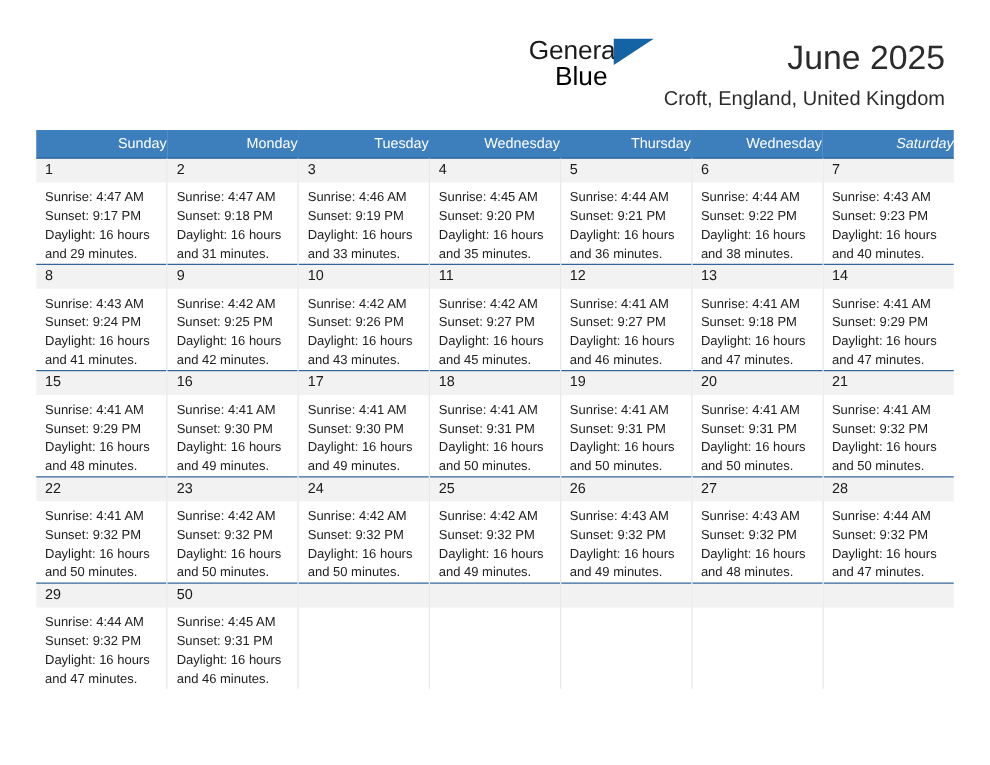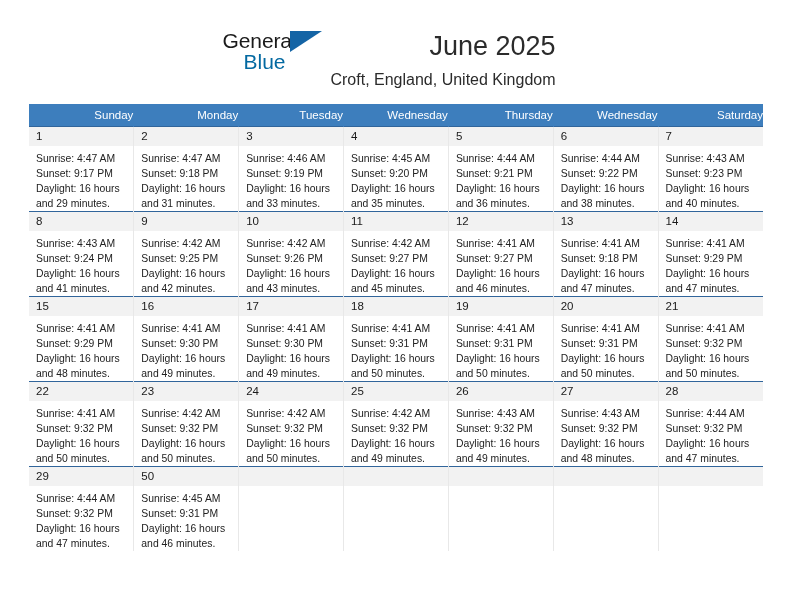--- a/index.html
+++ b/index.html
@@ -23,21 +23,21 @@
 
   
   .topbar {
     position: absolute;
     left: 0; right: 0;
     top: 28px;
     height: 68px;
     padding: 0 36px 0 22px;
     display: flex;
     align-items: flex-start;
-    justify-content: center;
+    justify-content: flex-end;
   }
   .logo {
     position: relative;
     width: 108px;
     height: 56px;
     flex: none;
   }
   .logo-general {
     position: absolute;
     left: 0;
@@ -46,21 +46,21 @@
     letter-spacing: -0.1px;
     color: #1a1a1a;
     line-height: 25px;
     white-space: nowrap;
   }
   .logo-blue {
     position: absolute;
     left: 21px;
     top: 21px;
     font-size: 21px;
-    color: #0369a1;
+    color: #000000;
     line-height: 25px;
     white-space: nowrap;
   }
   .logo-triangle {
     position: absolute;
     left: 68px;
     top: 3px;
     width: 0;
     height: 0;
     border-left: 32px solid #1464a5;
@@ -97,21 +97,21 @@
   .calendar th {
     background: #3d7ebd;
     color: #ffffff;
     font-size: 11.5px;
     font-weight: normal;
     text-align: right;
     padding: 5px 0 5px 7px;
     height: 12px;
     border-right: 1px solid #3d7ebd;
   }
-  .calendar th:last-child { border-right: none; }
+  .calendar th:last-child { border-right: none; font-style: italic; }
 
   .calendar td {
     vertical-align: top;
     padding: 0;
     border-top: 1.6px solid #31659b;
     border-right: 1px solid #e8e8e8;
     background: #ffffff;
     height: 84px;
   }
   .calendar td:last-child { border-right: none; }

